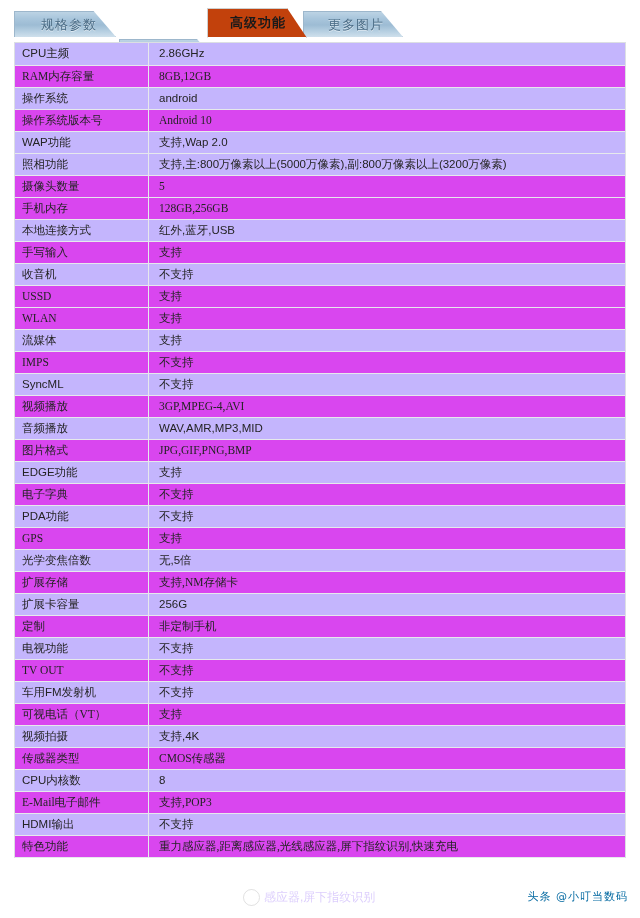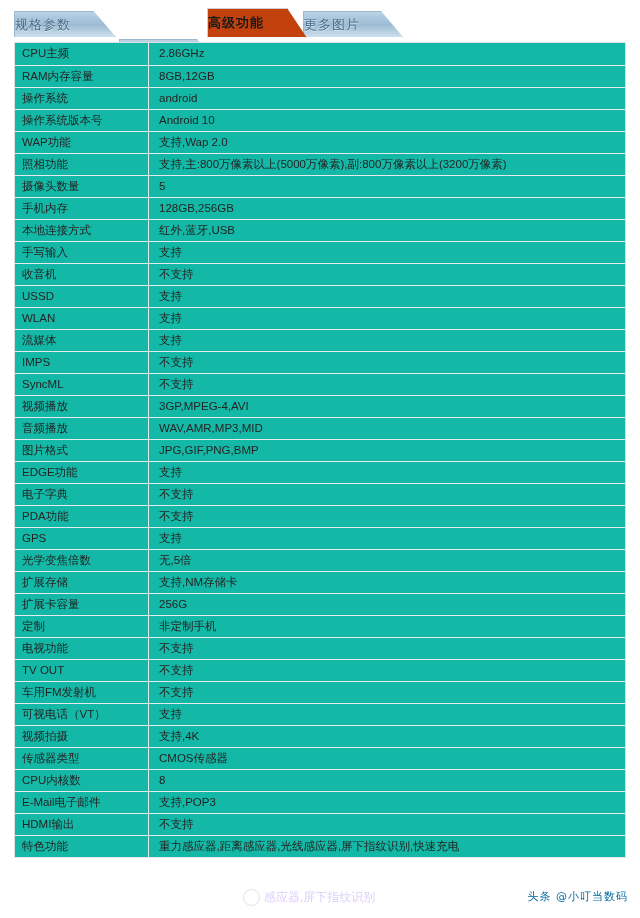--- a/index.html
+++ b/index.html
@@ -23,21 +23,21 @@
     width: 640px;
     background: #ffffff;
   }
   .tab {
     position: absolute;
     top: 11px;
     height: 26px;
     box-sizing: border-box;
     display: flex;
     align-items: center;
-    justify-content: flex-start;
+    justify-content: flex-end;
     font-size: 13px;
     letter-spacing: 1px;
     white-space: nowrap;
   }
   
   .tab.inactive {
     background: linear-gradient(180deg, #bcd3e4 0%, #a9c6dc 26%, #9dbcd4 52%, #b7d0e2 78%, #cfe0ec 100%);
     color: #4a6b85;
     border: 1px solid #9db7cc;
     border-bottom: none;
@@ -79,22 +79,22 @@
     background: #ffffff;
   }
   table.spec {
     border-collapse: collapse;
     width: 100%;
     table-layout: fixed;
   }
   table.spec tr {
     height: 22px;
   }
-  table.spec tr.odd  { background: #14b8a6; }
-  table.spec tr.even { background: #14b8a6; }
+  table.spec tr.odd  { background: #c4b5fd; }
+  table.spec tr.even { background: #d946ef; font-family: Liberation Serif, serif; }
   table.spec td {
     border-bottom: 1px solid #e6e9ec;
     padding: 0 0 0 7px;
     font-size: 11.5px;
     line-height: 21px;
     color: #242424;
     white-space: nowrap;
     overflow: hidden;
   }
   table.spec td.k {

